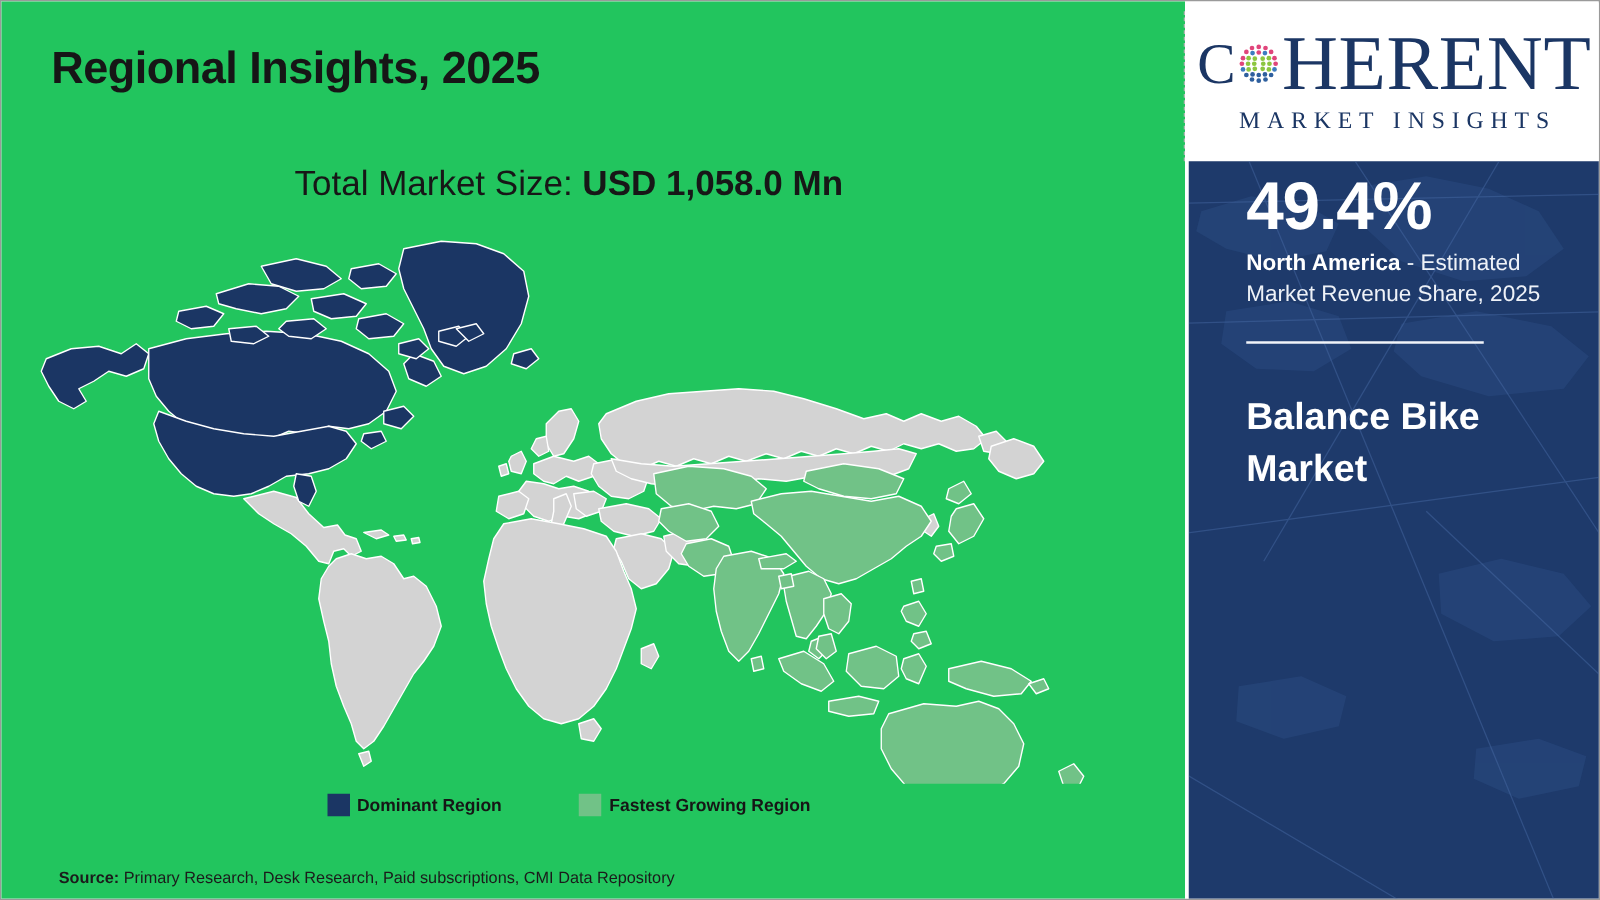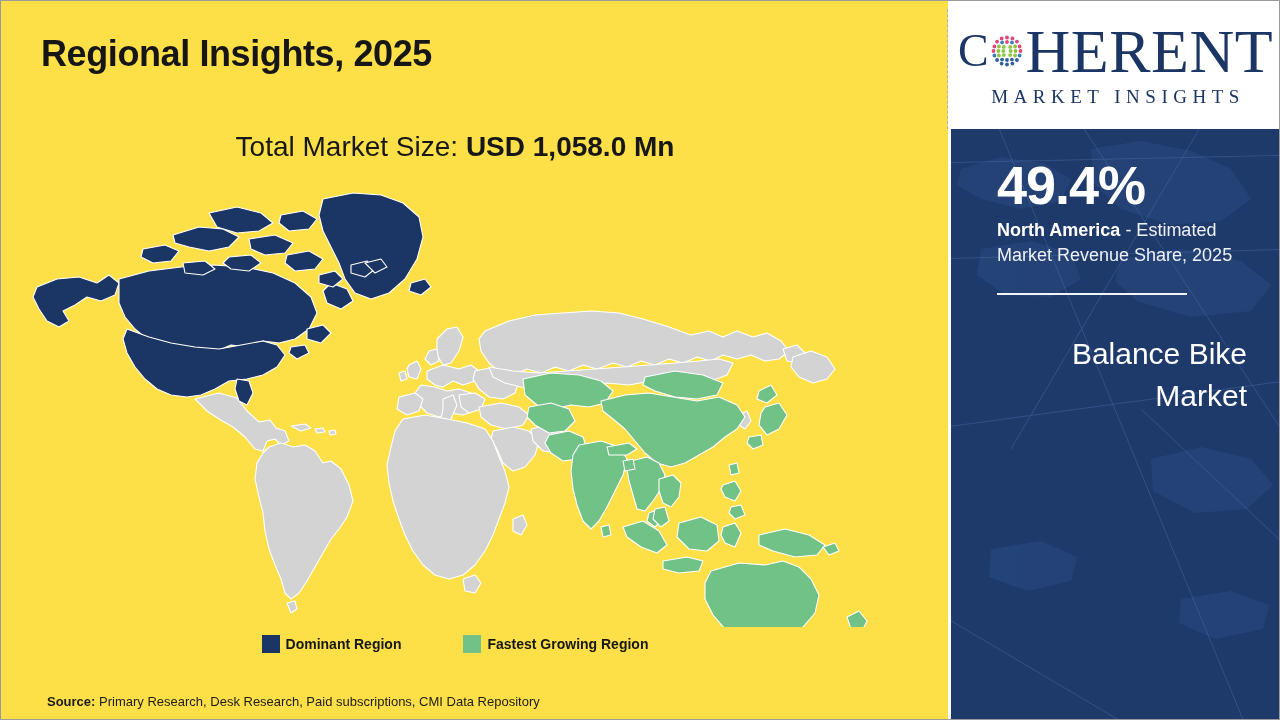--- a/index.html
+++ b/index.html
@@ -13,21 +13,21 @@
     position:relative;width:1280px;height:720px;
     box-sizing:border-box;
     border:1px solid #9a9a9a;
     background:#ffffff;
     overflow:hidden;
   }
 
   
   .left-pane{
     position:absolute;left:0;top:0;width:947px;height:718px;
-    background:#fde047;
+    background:#22c55e;
   }
   .page-title{
     position:absolute;left:40px;top:32px;
     font-size:36px;font-weight:bold;color:#161616;
     letter-spacing:-0.4px;
     white-space:nowrap;
   }
   .market-size{
     position:absolute;left:0;top:124px;width:908px;
     text-align:center;
@@ -103,40 +103,40 @@
     position:absolute;left:950px;top:128px;width:329px;height:590px;
     background:#1e3a6b;
     overflow:hidden;
   }
   .panel-texture{
     position:absolute;inset:0;
     opacity:1;
   }
   .panel-texture svg{display:block;width:100%;height:100%;}
   .panel-content{
-    position:absolute;left:46px;top:28px;right:24px;
+    position:absolute;left:46px;top:8px;right:24px;
   }
   .stat-pct{
     font-size:54px;font-weight:bold;color:#ffffff;
     line-height:1.05;letter-spacing:-1px;
   }
   .stat-desc{
     margin-top:4px;
     font-size:18px;color:#eef2f8;line-height:1.42;
     max-width:268px;
   }
   .stat-desc .region{font-weight:bold;color:#ffffff;}
   .panel-rule{
     margin-top:24px;width:190px;height:0;
     border-top:2px solid #f1f4f9;
   }
   .panel-market{
     margin-top:38px;
-    font-size:30px;color:#ffffff;font-weight:400;
-    line-height:1.42;max-width:250px;text-align:right;
+    font-size:30px;color:#ffffff;font-weight:700;
+    line-height:1.42;max-width:250px;
   }
 </style>
 </head>
 <body>
 
 <div class="canvas">
 
   <div class="left-pane">
 
     <div class="page-title">Regional Insights, 2025</div>

